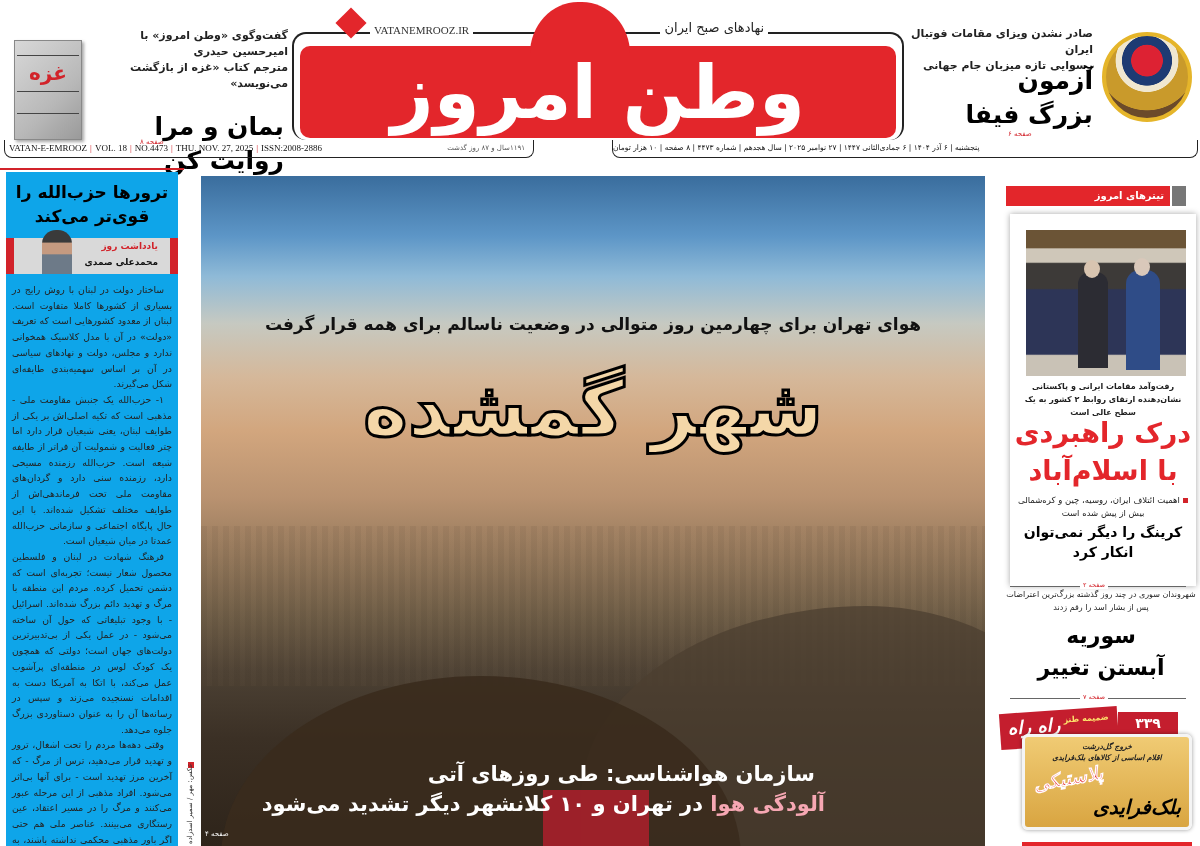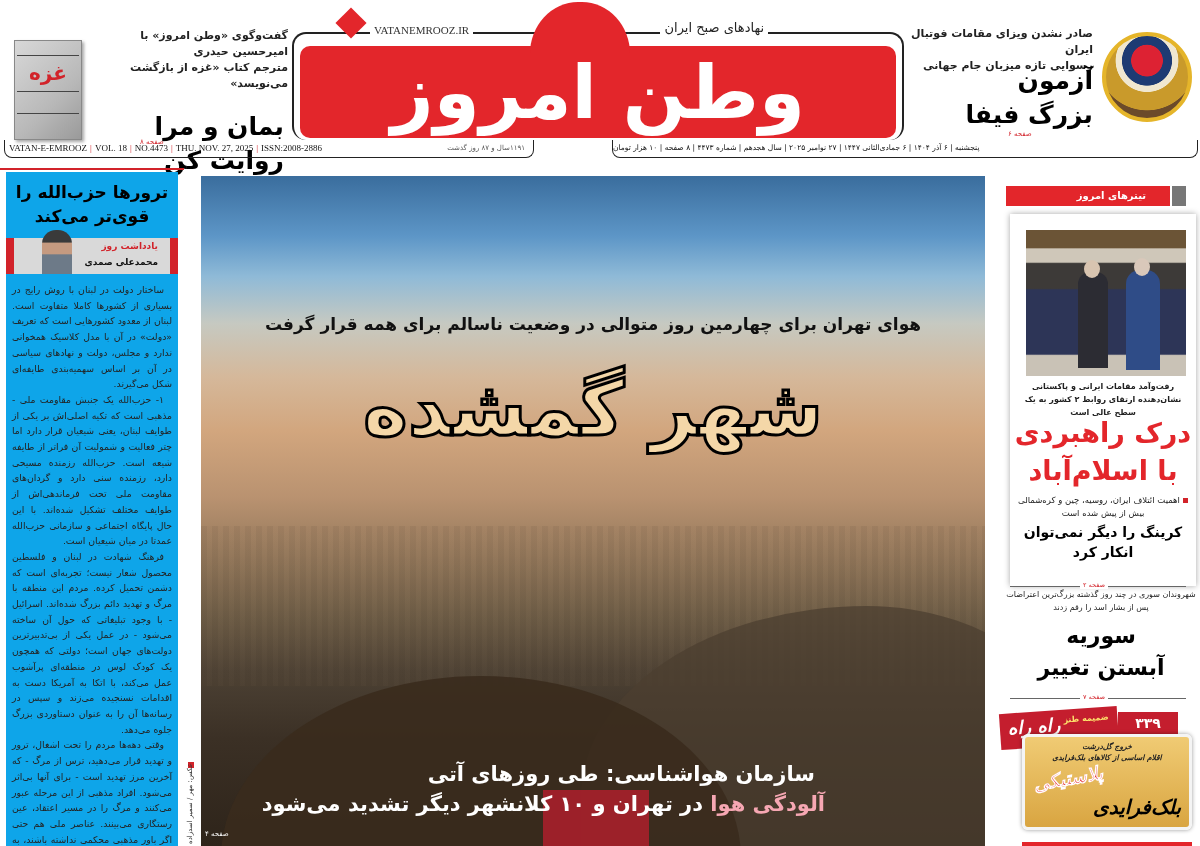--- a/index.html
+++ b/index.html
@@ -104,21 +104,21 @@
                background: rgba(190,30,45,.75); }
   .mp-page { position: absolute; left: 4px; top: 654px; font-size: 7px; color: #fff; }
   .credit { position: absolute; left: 186px; top: 740px; width: 12px; height: 104px;
             writing-mode: vertical-rl; transform: rotate(180deg); font-size: 7px; color: #333; }
   .credit-dot { position: absolute; left: 188px; top: 762px; width: 6px; height: 6px; background: #d2232a; }
 
   
   .right-col { position: absolute; left: 996px; top: 176px; width: 204px; height: 670px; }
   .rc-tag { position: absolute; left: 10px; top: 10px; width: 180px; height: 20px;
             background: #e3262b; color: #fff; font-size: 10px; font-weight: bold;
-            text-align: right; padding-right: 40px; line-height: 20px; }
+            text-align: right; padding-right: 22px; line-height: 20px; }
   .rc-tag::after { content: ""; position: absolute; right: 0; top: 0; width: 14px; height: 20px;
                    background: #777; border-left: 2px solid #fff; }
   .rc-card { position: absolute; left: 14px; top: 38px; width: 186px; height: 372px;
              background: #fff; box-shadow: 0 0 6px rgba(0,0,0,.35); }
   .rc-photo { position: absolute; left: 16px; top: 16px; width: 160px; height: 146px;
               background: linear-gradient(180deg,#6b5436 0 12%, #cfc7b9 13% 22%, #3d3a38 23% 40%, #2d3557 41% 85%, #c9c2b6 86%); }
   .rc-person1 { position: absolute; left: 52px; top: 42px; width: 30px; height: 96px; background: #2c2c33; border-radius: 12px 12px 0 0; }
   .rc-person2 { position: absolute; left: 100px; top: 40px; width: 34px; height: 100px; background: #2f4c87; border-radius: 14px 14px 0 0; }
   .rc-head1 { position: absolute; left: 58px; top: 30px; width: 16px; height: 18px; background: #d8c4b0; border-radius: 50%; }
   .rc-head2 { position: absolute; left: 108px; top: 28px; width: 16px; height: 18px; background: #d9c8ba; border-radius: 50%; }

